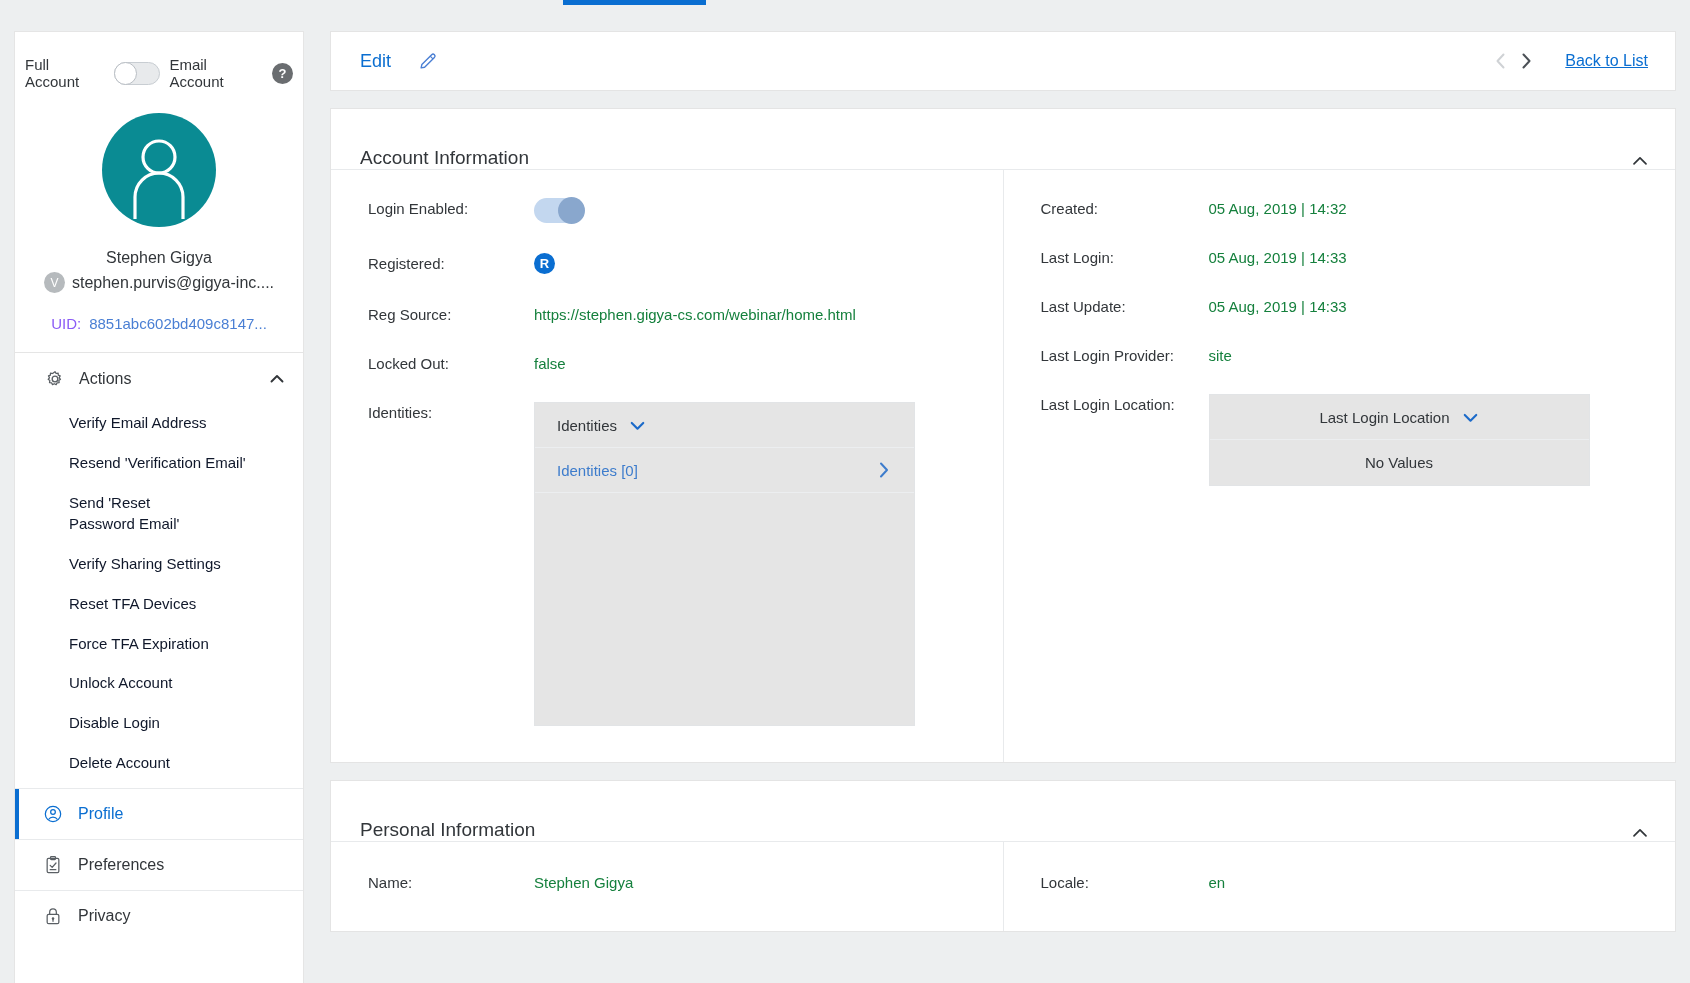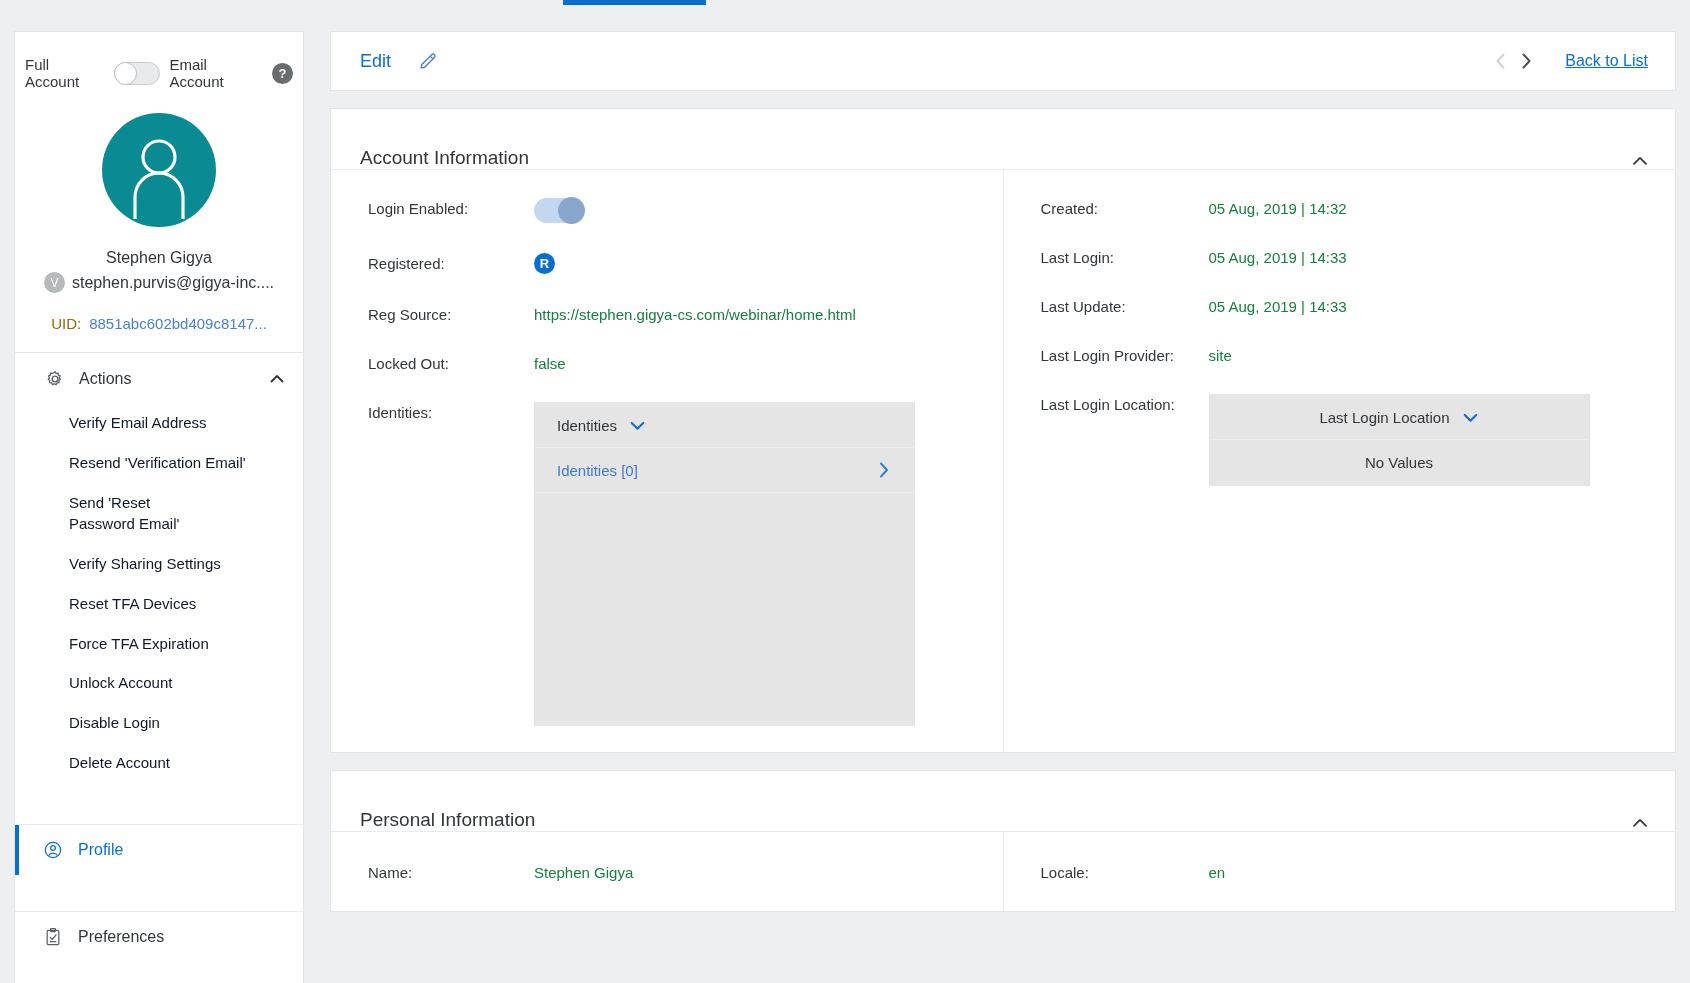--- a/index.html
+++ b/index.html
@@ -80,21 +80,21 @@
     background: #b6babd; color: #fff; font-size: 12px;
     display: flex; align-items: center; justify-content: center; flex: none;
   }
   .user-email { font-size: 16px; color: #32363a; white-space: nowrap; }
 
   .uid-row {
     display: flex; justify-content: center; align-items: baseline;
     gap: 8px; margin-top: 22px; padding-bottom: 20px;
     border-bottom: 1px solid #e5e5e5;
   }
-  .uid-label { font-size: 15px; color: #a16207; }
+  .uid-label { font-size: 15px; color: #8b5cf6; }
   .uid-value { font-size: 15px; color: #4a7fd4; cursor: pointer; }
 
   .actions-head {
     display: flex; align-items: center; gap: 14px;
     padding: 16px 18px 14px 30px;
     cursor: pointer;
   }
   .actions-head .title { font-size: 16px; color: #32363a; flex: 1; }
   .chev {
     width: 16px; height: 16px; flex: none;
@@ -104,21 +104,20 @@
     font-size: 15px; color: #0f172a;
     padding: 9px 18px 9px 54px;
     line-height: 1.45; cursor: pointer;
   }
   .nav-item {
     display: flex; align-items: center; gap: 15px;
     padding: 15px 18px 15px 28px;
     border-top: 1px solid #e8eaec;
     font-size: 16px; color: #32363a; cursor: pointer;
     position: relative;
-    margin-top: 36px;
   }
   .nav-item.active { color: #0a6ed1; }
   .nav-item.active::before {
     content: ""; position: absolute; left: 0; top: 0; bottom: 0;
     width: 4px; background: #0a6ed1;
   }
   .nav-icon { width: 20px; height: 20px; flex: none; }
 
   
   .main {
@@ -163,21 +162,21 @@
   .col {
     flex: 1; padding: 28px 0 26px 0;
     min-width: 0;
   }
   .col.left { border-right: 1px solid #e8eaec; }
 
   .field {
     display: flex; align-items: flex-start;
     padding: 0 20px 0 37px; margin-bottom: 30px;
   }
-  .field:last-child { margin-bottom: 0; }
+  .field:last-child { margin-bottom: 10px; }
   .f-label {
     width: 166px; flex: none; font-size: 15px; color: #32363a;
     padding-top: 2px;
   }
   .col.right .f-label { width: 168px; }
   .f-value { font-size: 15px; color: #15803d; padding-top: 2px; min-width: 0; }
 
   .toggle-on {
     position: relative; width: 49px; height: 25px;
     background: #c3d7ef; border-radius: 13px; cursor: pointer;

